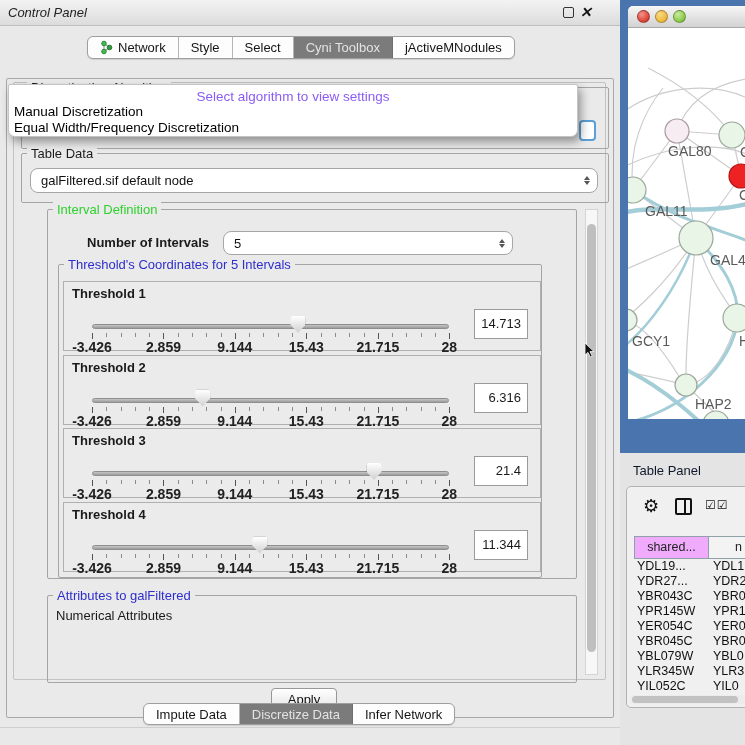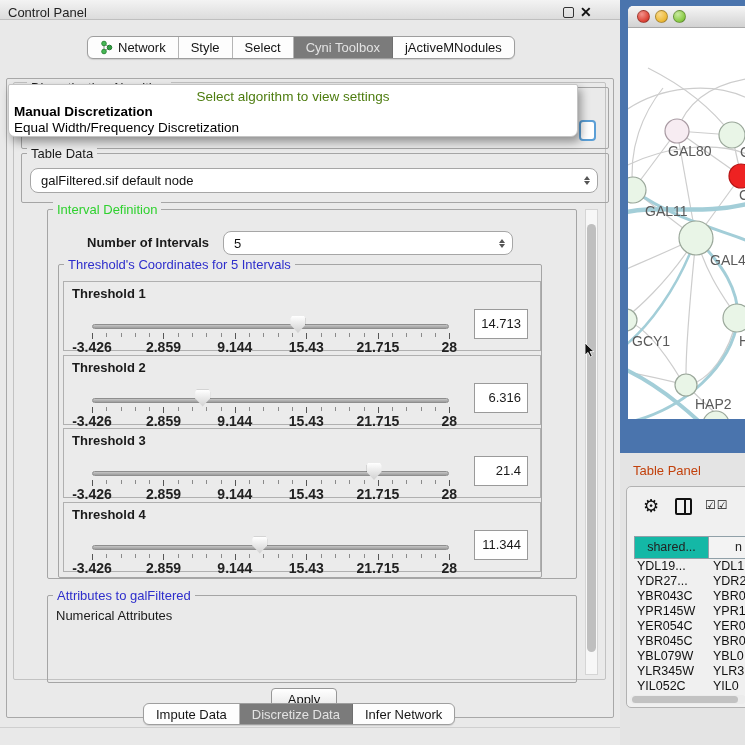--- a/index.html
+++ b/index.html
@@ -2,22 +2,22 @@
 <html><head>
 <meta charset="utf-8">
 <style>
   * { margin:0; padding:0; box-sizing:border-box; }
   html,body { width:745px; height:745px; overflow:hidden; }
   body { font-family:"Liberation Sans", sans-serif; font-size:13px; color:#1a1a1a; }
   .screen { position:relative; width:745px; height:745px; background:#e6e6e6; overflow:hidden; }
 
   
   .left-pane { position:absolute; left:0; top:0; width:620px; height:745px; background:#e9e9e9; }
-  .titlebar { position:absolute; left:0; top:0; width:620px; height:20px;
-    background:linear-gradient(#f3f3f3,#dcdcdc); border-bottom:1px solid #bfbfbf; }
+  .titlebar { position:absolute; left:0; top:0; width:620px; height:26px;
+    background:linear-gradient(#f3f3f3,#dcdcdc); border-bottom:1px solid #bfbfbf;font-style:italic; }
   .titlebar .title { position:absolute; left:8px; top:0; line-height:26px; color:#222; }
   .float-icon { position:absolute; left:563px; top:7px; width:11px; height:11px; border:1.5px solid #333; border-radius:2px; }
   .close-icon { position:absolute; left:580px; top:4px; font-weight:bold; font-size:14px; color:#111; }
 
   .segrow { position:absolute; display:flex; border:1px solid #9e9e9e; border-radius:6px; overflow:hidden; background:#fdfdfd; box-shadow:0 1px 1px rgba(0,0,0,.12); }
   #top-tabs { left:87px; top:36px; height:23px; }
   #bottom-tabs { left:143px; top:703px; height:22px; }
   .seg { display:flex; align-items:center; gap:5px; padding:0 12px; border-right:1px solid #b5b5b5; color:#151515; white-space:nowrap; font-size:13px; }
   .seg:last-child { border-right:none; }
   .seg.sel { background:#7b7b7b; color:#e3e3e3; border-right-color:#6f6f6f; }
@@ -76,51 +76,51 @@
   #outer-scroll { position:absolute; left:578px; top:130px; width:13px; height:466px; background:#f7f7f7; border:1px solid #d5d5d5; }
   #outer-scroll .sthumb { position:absolute; left:1px; top:14px; width:9px; height:428px; background:#bfbfbf; border-radius:5px; }
 
   #apply-btn { position:absolute; left:264px; top:609px; width:66px; height:23px;
     background:linear-gradient(#ffffff,#e4e4e4); border:1px solid #979797; border-radius:4px;
     text-align:center; line-height:21px; font-size:13px; color:#111; }
 
   
   #popup { position:absolute; left:8px; top:84px; width:570px; height:53px; background:#fff;
     border:1px solid #c4c4c4; border-radius:2px 2px 7px 7px; box-shadow:3px 5px 10px rgba(0,0,0,.38); z-index:50; }
-  #popup .ph { position:absolute; left:0; top:4px; width:100%; text-align:center; color:#4d7c0f; font-size:13.5px; }
+  #popup .ph { position:absolute; left:0; top:4px; width:100%; text-align:center; color:#8b5cf6; font-size:13.5px; }
   #popup .popt { position:absolute; left:5px; font-size:13.5px; color:#000; white-space:nowrap; }
-  #popup .popt.bold { font-weight:bold; }
+  #popup .popt.bold { font-weight:normal; }
 
   .cursor { position:absolute; left:585px; top:343px; z-index:60; }
 
   
   .right-pane { position:absolute; left:620px; top:0; width:125px; height:745px; background:#e4e4e4; }
   #net-frame { position:absolute; left:0; top:0; width:125px; height:453px; background:#4a74ad; }
   #net-window { position:absolute; left:8px; top:6px; width:130px; height:413px; background:#fff; border-radius:5px 0 0 0; overflow:hidden; }
   #net-titlebar { position:absolute; left:0; top:0; width:100%; height:22px;
     background:linear-gradient(#f6f6f6,#d2d2d2); border-bottom:1px solid #a8a8a8; border-radius:5px 0 0 0; }
   .tl { position:absolute; top:4px; width:13px; height:13px; border-radius:50%; border:1px solid rgba(0,0,0,.28); }
   .tl.red { left:9px; background:radial-gradient(circle at 35% 30%, #f2938b, #dd4538 65%, #b03028); }
   .tl.yellow { left:27px; background:radial-gradient(circle at 35% 30%, #f8d98c, #eebb3a 65%, #c8972a); }
   .tl.green { left:45px; background:radial-gradient(circle at 35% 30%, #c9e9a0, #8bcc47 65%, #67a232); }
   #net-canvas { position:absolute; left:0; top:22px; width:117px; height:391px; background:#fff; overflow:hidden; }
   #net-svg text { font-family:"Liberation Sans", sans-serif; }
 
   #tp-titlebar { position:absolute; left:0; top:458px; width:125px; height:26px; }
-  #tp-titlebar .title { position:absolute; left:13px; line-height:26px; color:#c2410c; }
+  #tp-titlebar .title { position:absolute; left:13px; line-height:26px; color:#0f172a; }
   #table-panel { position:absolute; left:6px; top:486px; width:126px; height:222px;
     background:#f0f0f0; border:1px solid #b2b2b2; border-radius:5px 0 0 5px; overflow:hidden; }
   #tp-toolbar { position:absolute; left:0; top:0; width:100%; height:44px; }
   .gear { position:absolute; left:16px; top:8px; font-size:18px; color:#111; line-height:22px; }
   .colicon { position:absolute; left:48px; top:11px; width:17px; height:17px; border:2px solid #111; border-radius:2px; }
   .colicon i { position:absolute; left:50%; top:0; width:2px; height:100%; background:#111; }
   .checks { position:absolute; left:78px; top:11px; font-size:12px; color:#111; letter-spacing:1px; }
   .th-row { position:absolute; left:7px; top:49px; height:23px; display:flex; }
   .th-cell { border:1px solid #90a0a8; font-size:12.5px; line-height:21px; color:#222; }
-  .th-cell.c1 { width:75px; background:#14b8a6; text-align:center; }
+  .th-cell.c1 { width:75px; background:#f0abfc; text-align:center; }
   .th-cell.c2 { width:80px; background:#f3f3f3; border-left:none; padding-left:26px; }
   #tbody { position:absolute; left:0; top:72px; width:100%; }
   .trow { position:relative; height:15px; font-size:12.5px; color:#111; }
   .trow .tc1 { position:absolute; left:10px; }
   .trow .tc2 { position:absolute; left:86px; }
   #tp-hscroll { position:absolute; left:3px; top:208px; width:116px; height:9px; background:#ececec; border-radius:5px; }
   #tp-hscroll .hthumb { position:absolute; left:2px; top:1px; width:106px; height:7px; background:#c2c2c2; border-radius:4px; }
 </style>
 </head>
 <body>

